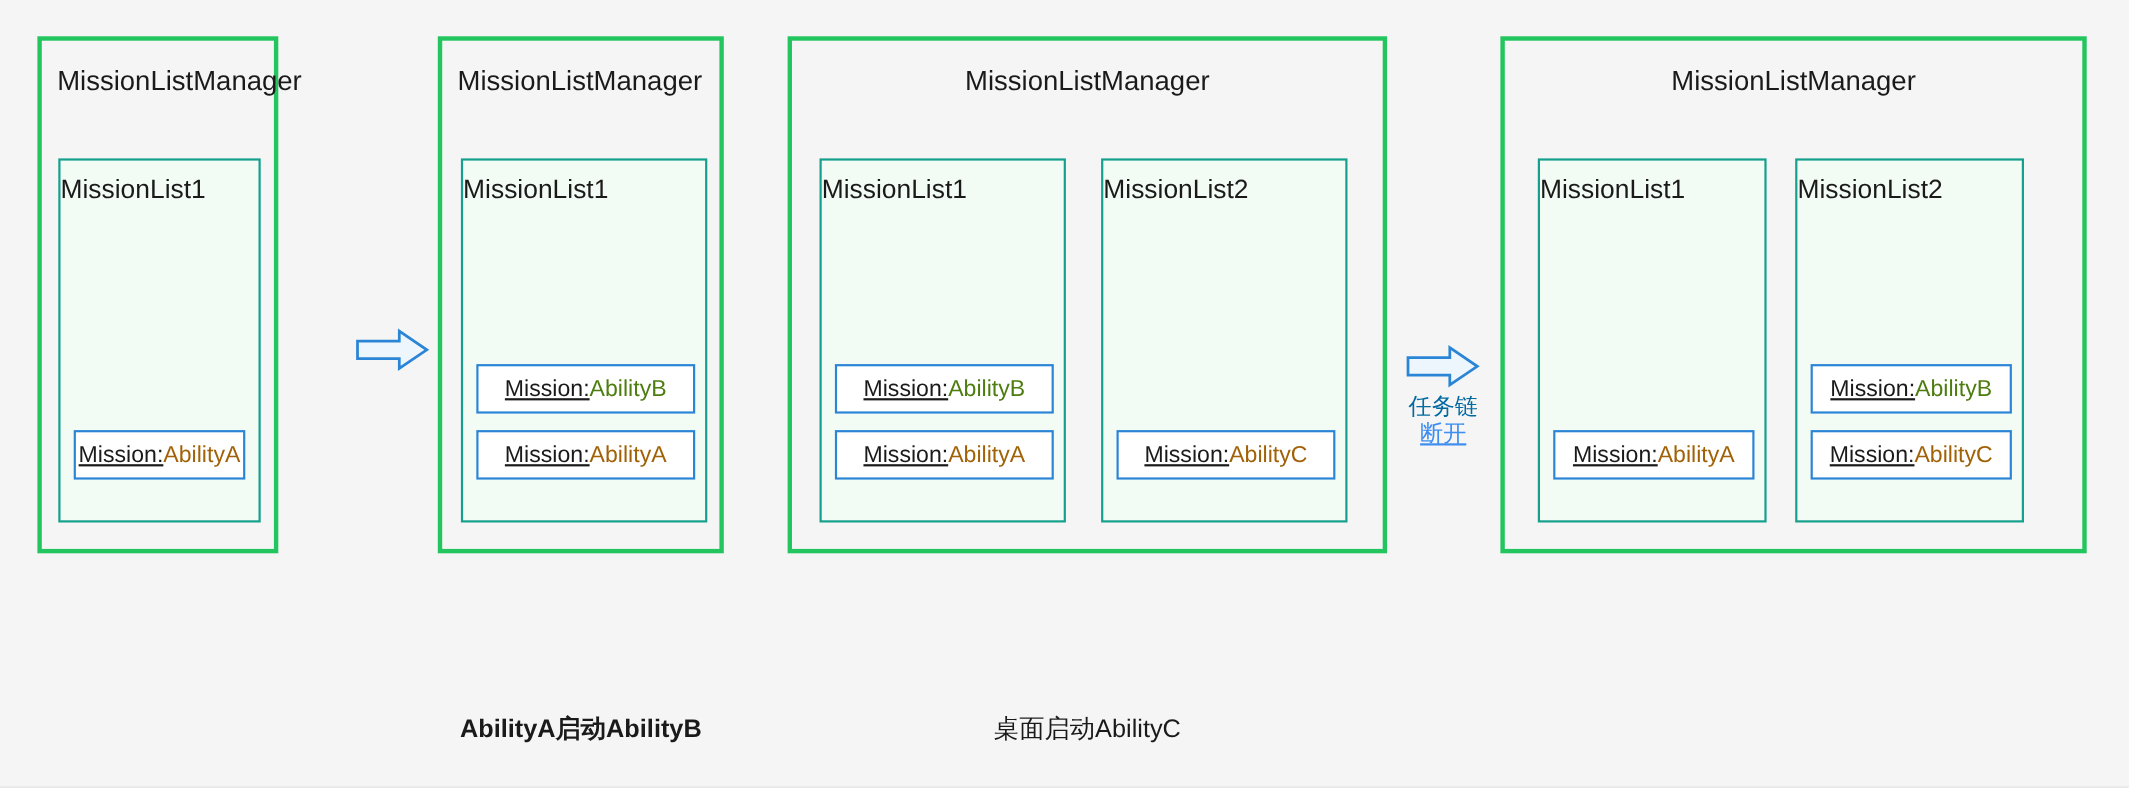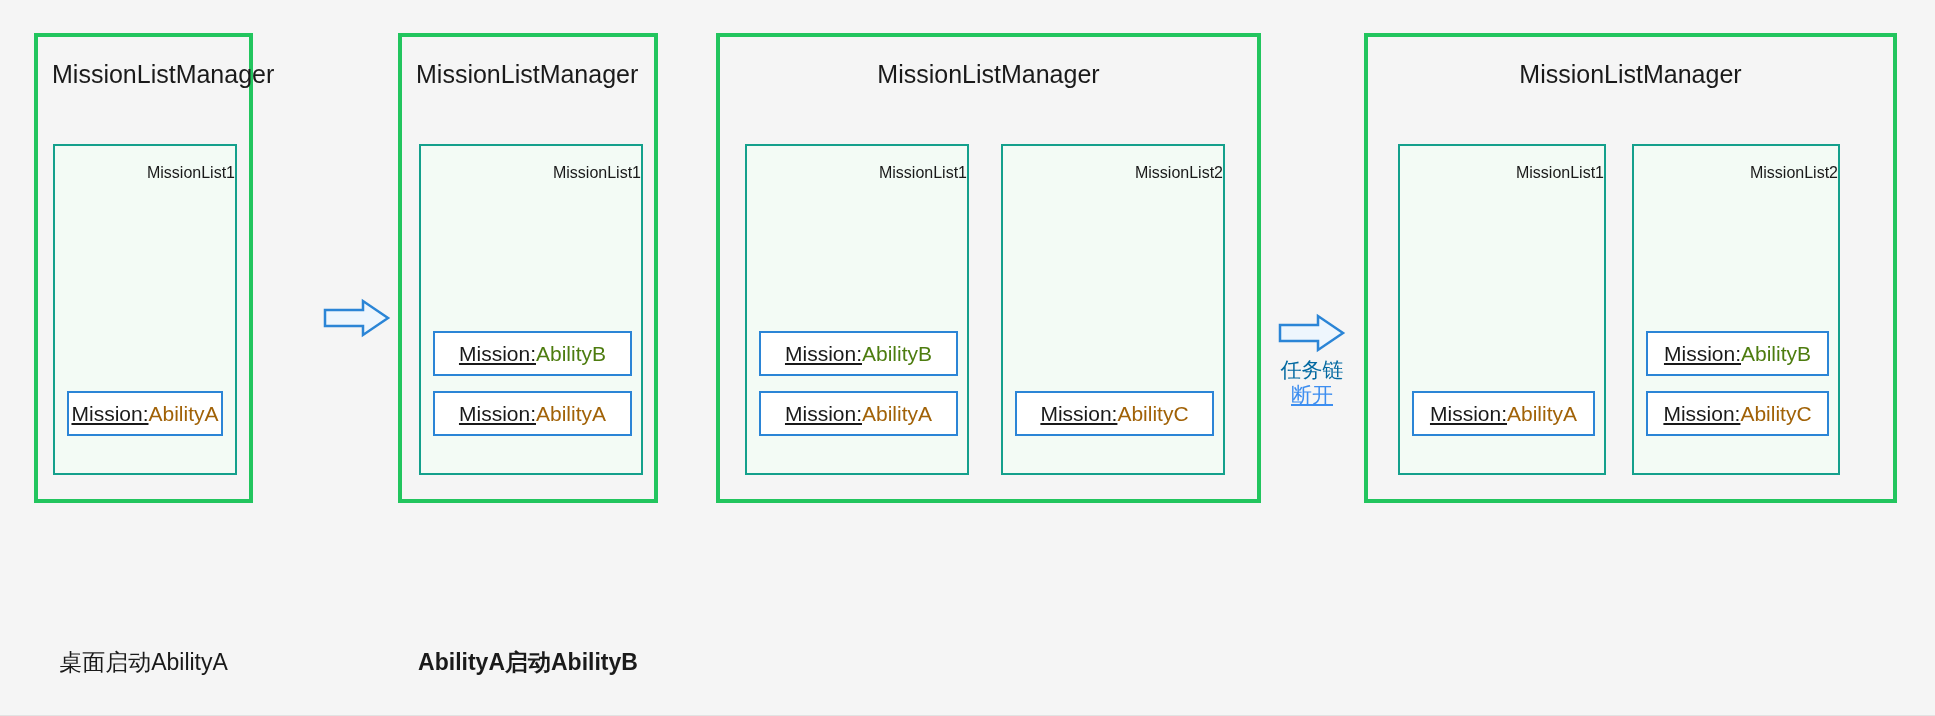--- a/index.html
+++ b/index.html
@@ -47,22 +47,22 @@
   .mission-list {
     border: 2.5px solid #14a08c;
     background: #f3fbf5;
     box-sizing: border-box;
     position: absolute;
   }
   .mission-list-title {
     position: absolute;
     left: 0; right: 0;
     top: 12px;
-    text-align: right;
-    font-size: 16px;
+    text-align: left;
+    font-size: 24px;
     line-height: 29px;
     color: #1a1a1a;
     white-space: nowrap;
   }
 
   
   .mission {
     position: absolute;
     border: 2.5px solid #2b85d6;
     background: #ffffff;
@@ -121,21 +121,20 @@
 
     <div class="mission-list" style="left:15px; top:107px; width:184px; height:331px;">
       <div class="mission-list-title">MissionList1</div>
 
       <div class="mission" style="left:12px; top:245px; width:156px; height:45px;">
         <span class="m-prefix">Mission:</span>
           <span class="m-name">AbilityA</span>
       </div>
     </div>
   </div>
-  <div class="caption" style="left:34px; top:648px; width:219px;">桌面启动AbilityA</div>
 
   <div class="arrow-group" style="left:323px; top:298px; width:68px;">
     <svg class="arrow-svg" width="68" height="40" viewBox="0 0 68 40">
       <path d="M2 12 L40 12 L40 3 L65 20 L40 37 L40 28 L2 28 Z" fill="#eef6fd" stroke="#2b85d6" stroke-width="2.5" stroke-linejoin="miter"></path>
     </svg>
   </div>
 
   <div class="manager abs" style="left:398px; top:33px; width:260px; height:470px;">
     <div class="manager-title left">MissionListManager</div>
 
@@ -174,20 +173,21 @@
 
     <div class="mission-list" style="left:281px; top:107px; width:224px; height:331px;">
       <div class="mission-list-title">MissionList2</div>
 
       <div class="mission" style="left:12px; top:245px; width:199px; height:45px;">
         <span class="m-prefix">Mission:</span>
           <span class="m-name">AbilityC</span>
       </div>
     </div>
   </div>
+  <div class="caption" style="left:716px; top:648px; width:545px;">桌面启动AbilityC</div>
 
   <div class="arrow-group" style="left:1278px; top:313px; width:68px;">
     <svg class="arrow-svg" width="68" height="40" viewBox="0 0 68 40">
       <path d="M2 12 L40 12 L40 3 L65 20 L40 37 L40 28 L2 28 Z" fill="#eef6fd" stroke="#2b85d6" stroke-width="2.5" stroke-linejoin="miter"></path>
     </svg>
     <div class="arrow-label">
       <span class="l1">任务链</span>
       <span class="l2">断开</span>
     </div>
   </div>

